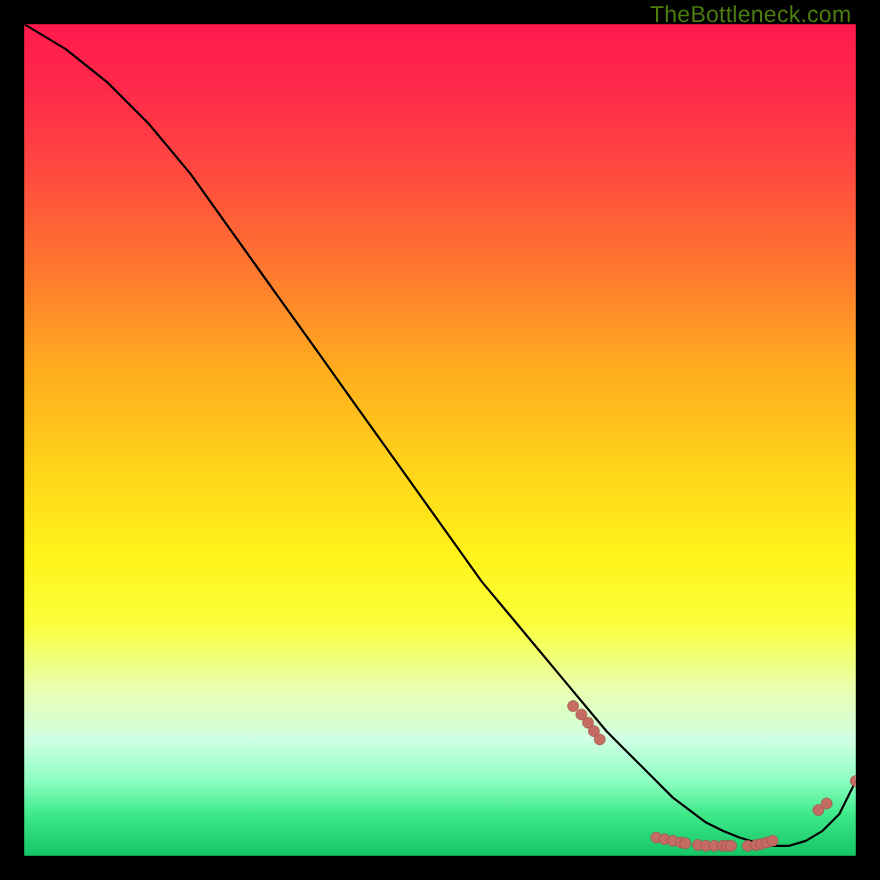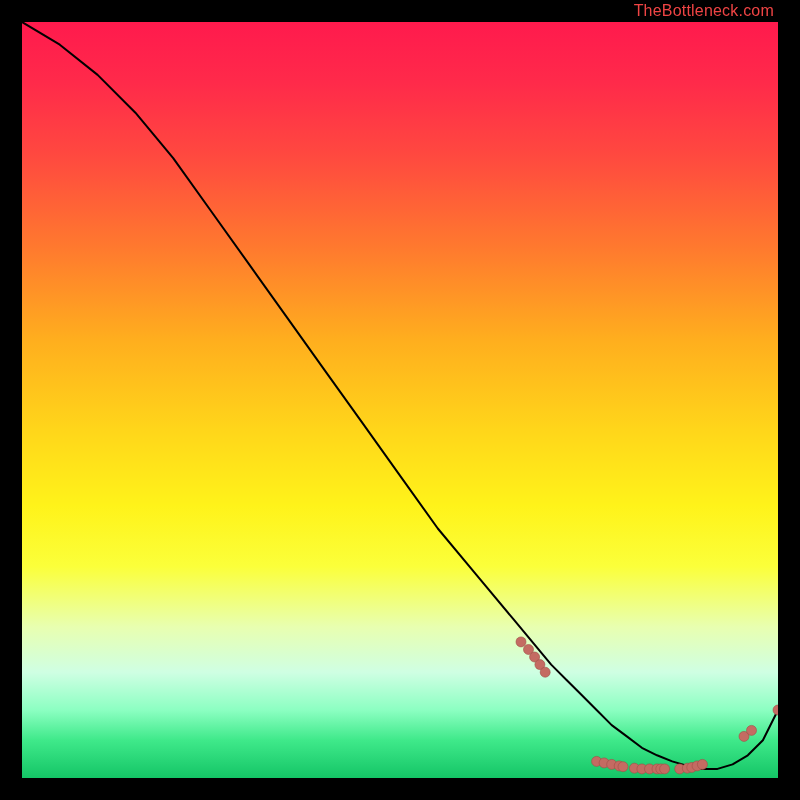--- a/index.html
+++ b/index.html
@@ -36,22 +36,22 @@
       #cfffe3 86%,
       #8cffc2 91%,
       #3fe98a 95%,
       #14c566 100%
     );
   }
   .watermark {
     position: absolute;
     top: 2px;
     right: 26px;
-    color: #ef4444;
-    font-size: 16px;
+    color: #4d7c0f;
+    font-size: 21px;
     font-weight: 500;
     letter-spacing: 0.2px;
     z-index: 50;
   }
   svg.overlay {
     position: absolute;
     left: 0;
     top: 0;
     width: 756px;
     height: 756px;

